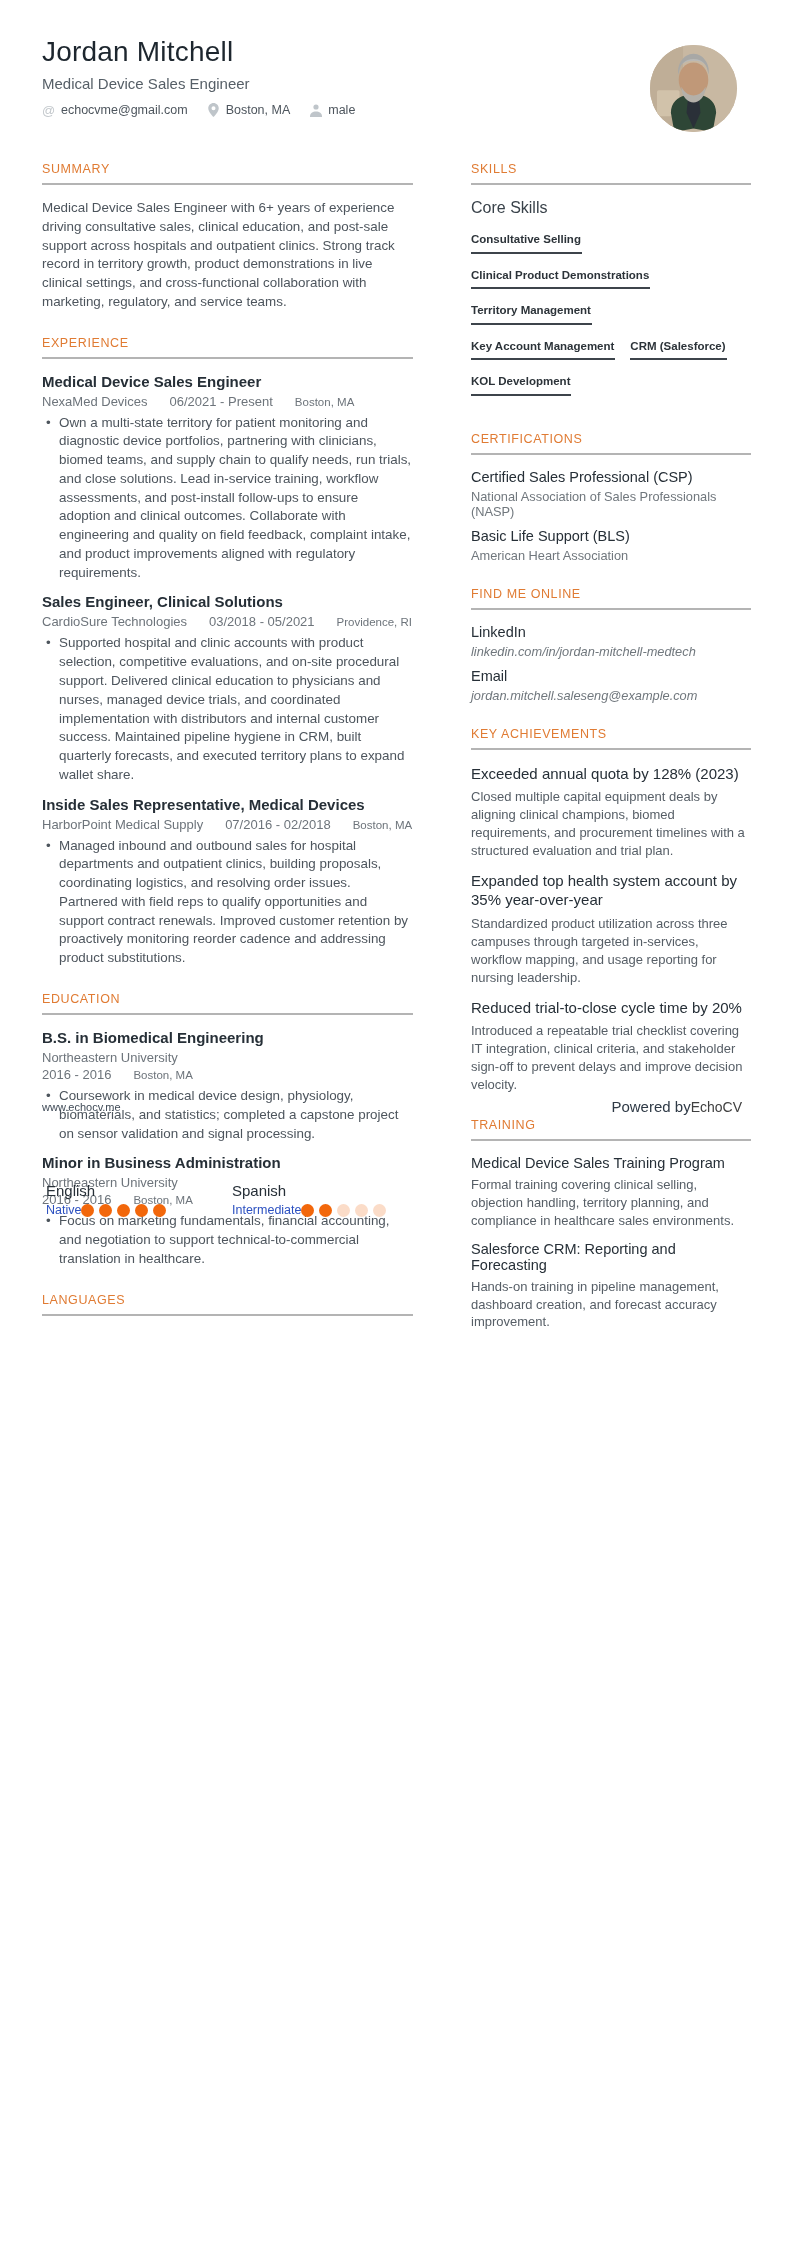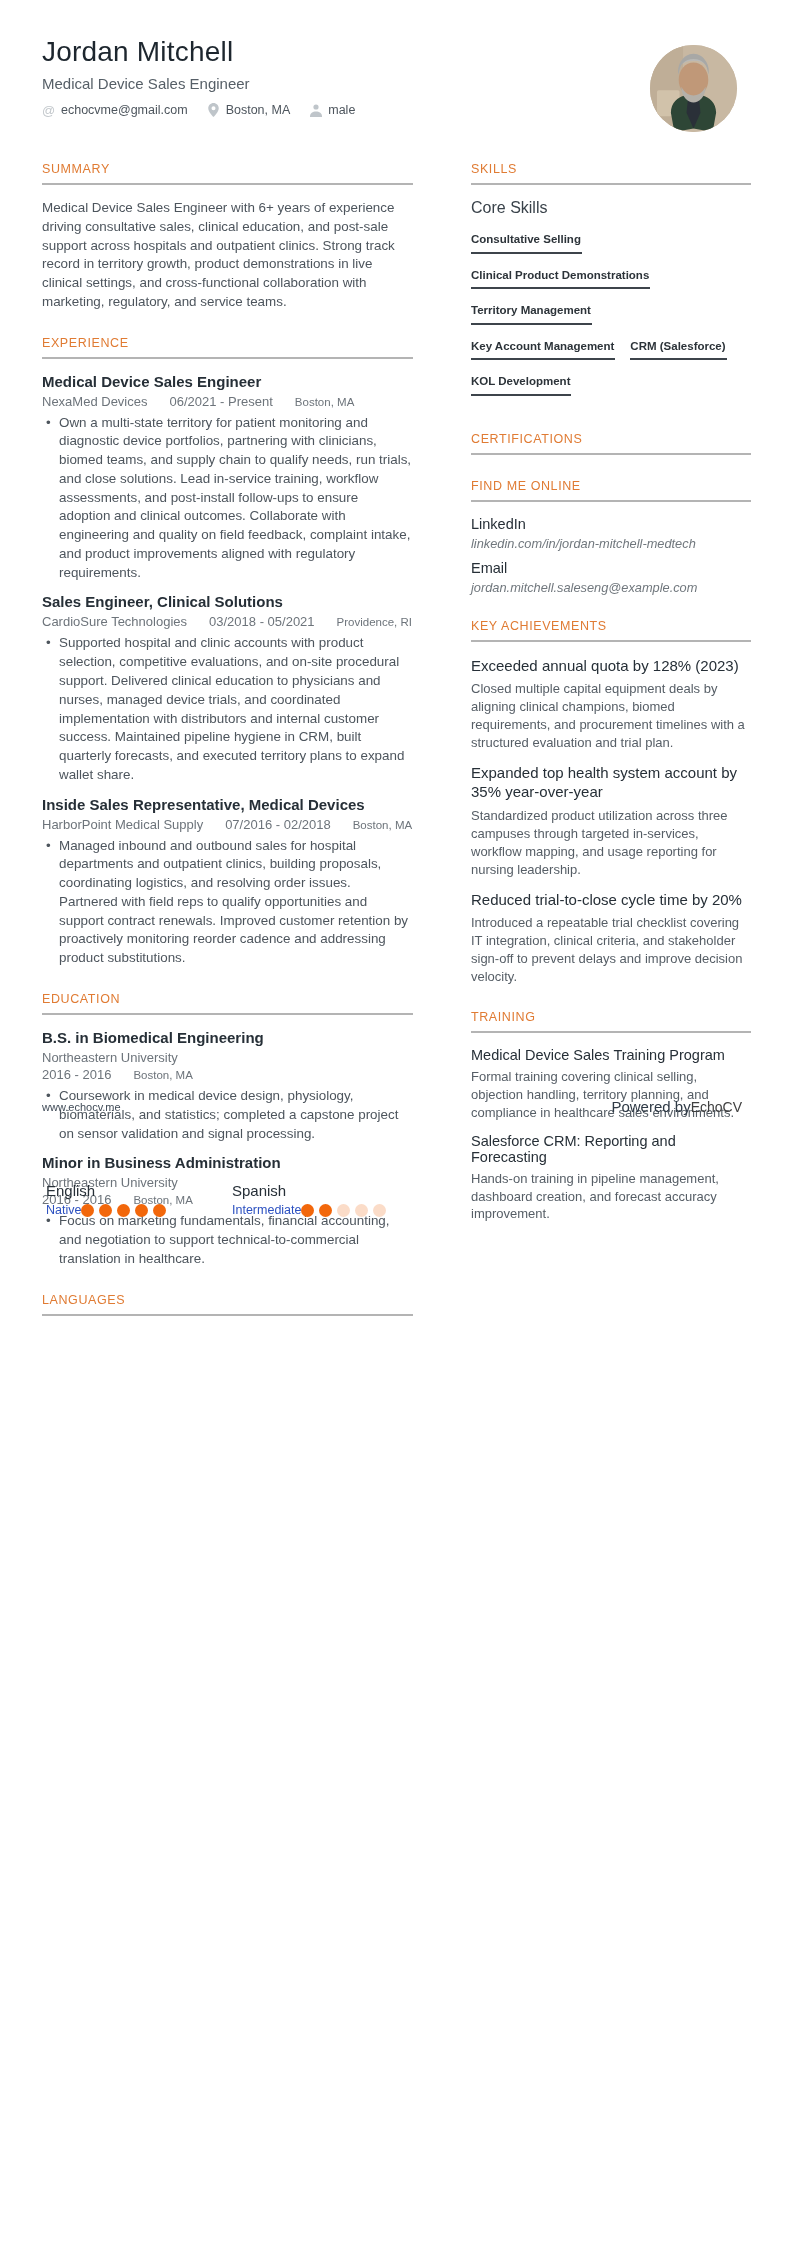--- a/index.html
+++ b/index.html
@@ -205,20 +205,30 @@
       <div class="section">
         <div class="sec-head">SKILLS</div>
         <div class="rule"></div>
         <div class="skills-group">Core Skills</div>
         <div class="tags" id="skills-tags"><span class="tag">Consultative Selling</span><span class="tag">Clinical Product Demonstrations</span><span class="tag">Territory Management</span><span class="tag">Key Account Management</span><span class="tag">CRM (Salesforce)</span><span class="tag">KOL Development</span></div>
       </div>
 
       <div class="section">
         <div class="sec-head">CERTIFICATIONS</div>
         <div class="rule"></div>
+        <div id="cert-list">
+            <div class="cert">
+              <div class="cert-name">Certified Sales Professional (CSP)</div>
+              <div class="cert-issuer">National Association of Sales Professionals (NASP)</div>
+            </div>
+            <div class="cert">
+              <div class="cert-name">Basic Life Support (BLS)</div>
+              <div class="cert-issuer">American Heart Association</div>
+            </div>
+          </div>
       </div>
 
       <div class="section">
         <div class="sec-head">FIND ME ONLINE</div>
         <div class="rule"></div>
         <div id="online-list">
             <div class="online-item">
               <div class="online-label">LinkedIn</div>
               <div class="online-value">linkedin.com/in/jordan-mitchell-medtech</div>
             </div>

